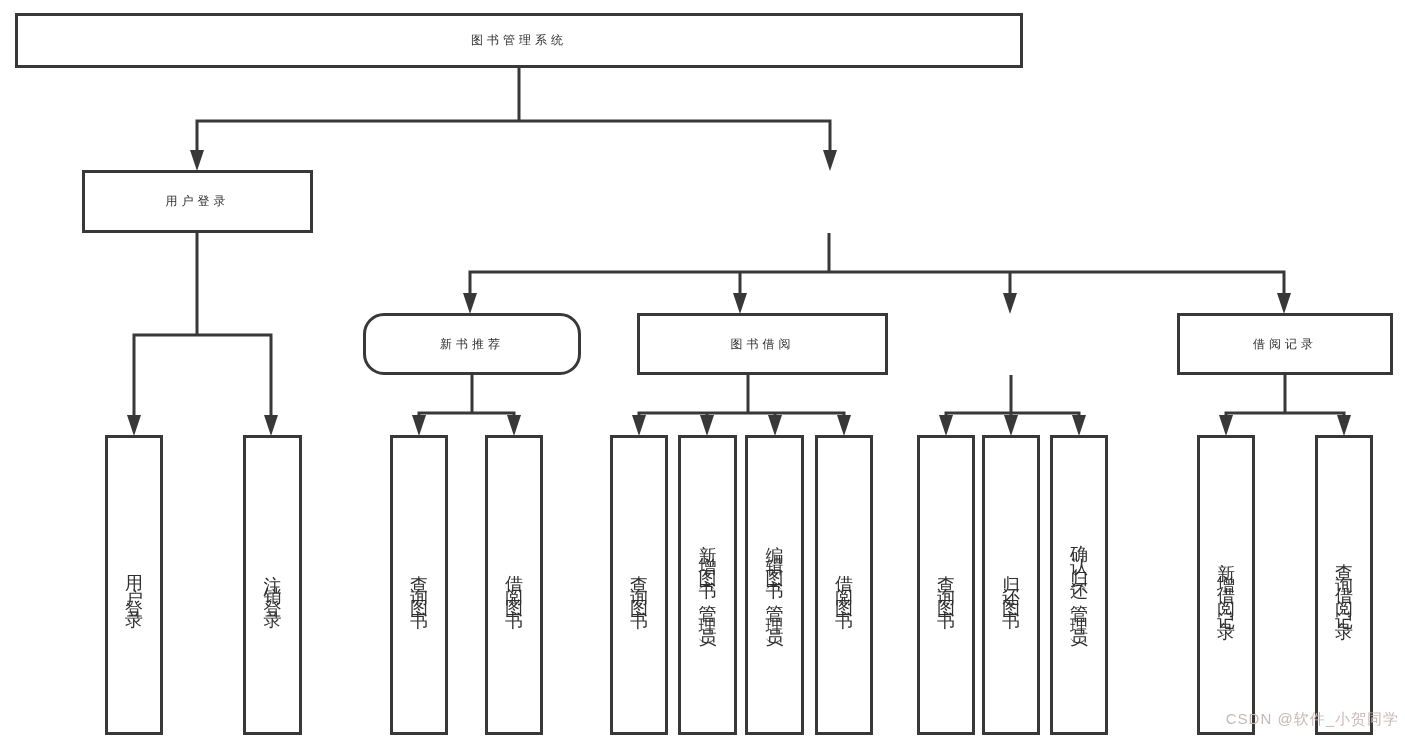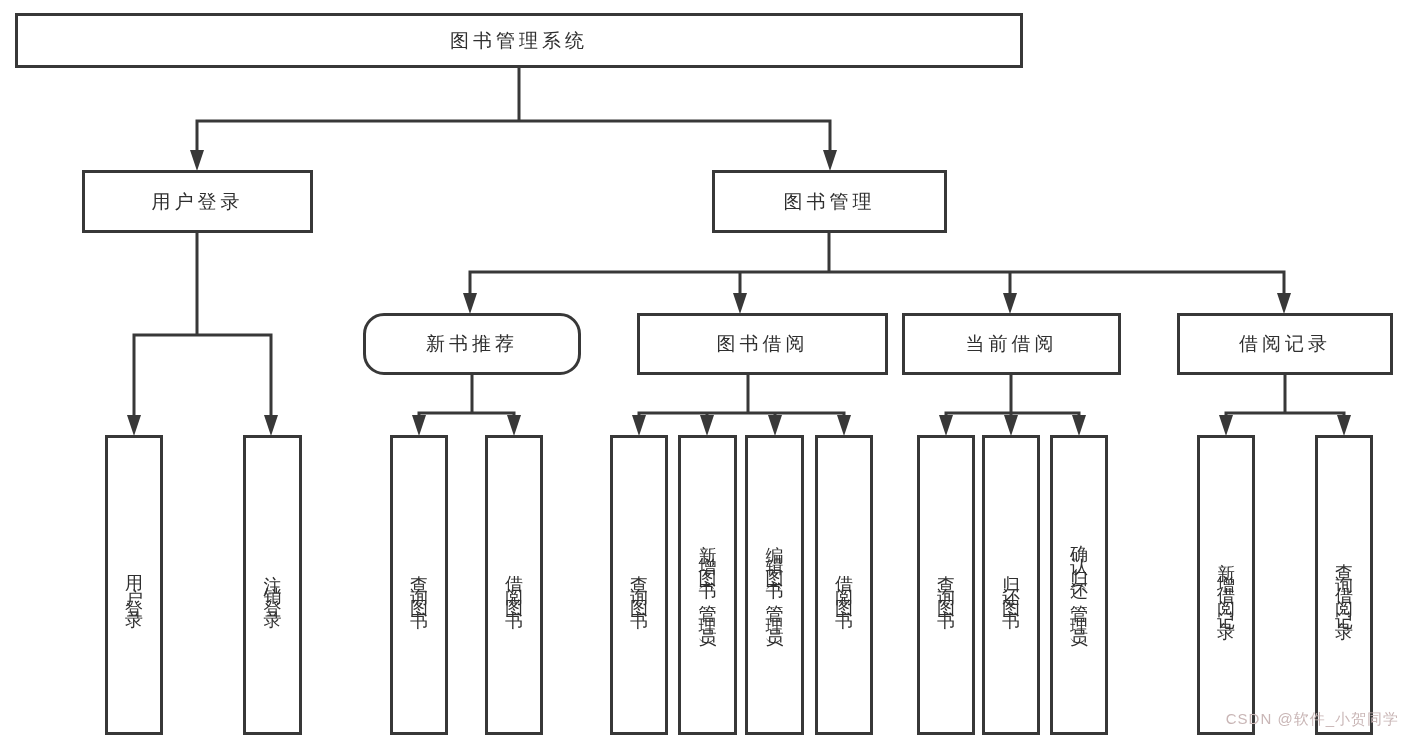--- a/index.html
+++ b/index.html
@@ -30,21 +30,21 @@
     position:absolute;
     box-sizing:border-box;
     background:#ffffff;
     border:3px solid var(--line);
     display:flex;
     align-items:center;
     justify-content:center;
     z-index:1;
   }
   .hbox{
-    font-size:19px;
+    font-size:12px;
     letter-spacing:4px;
     white-space:nowrap;
     font-family:Liberation Serif, serif;
   }
   .vbox{
     writing-mode:vertical-rl;
     text-orientation:mixed;
     font-size:18px;
     letter-spacing:12px;
     line-height:1;
@@ -108,25 +108,23 @@
       <path d="M1004 415 L1018 415 L1011 436 Z"></path>
       <path d="M1072 415 L1086 415 L1079 436 Z"></path>
       <path d="M1219 415 L1233 415 L1226 436 Z"></path>
       <path d="M1337 415 L1351 415 L1344 436 Z"></path>
     </g>
   </svg>
 
   <div class="node hbox" style="left:15px;top:13px;width:1008px;height:55px;">图书管理系统</div>
 
   <div class="node hbox" style="left:82px;top:170px;width:231px;height:63px;">用户登录</div>
-  <div class="node hbox" style="left:712px;top:170px;width:235px;height:63px;">图书管理</div>
 
   <div class="node hbox" style="left:363px;top:313px;width:218px;height:62px;border-radius:21px;">新书推荐</div>
   <div class="node hbox" style="left:637px;top:313px;width:251px;height:62px;">图书借阅</div>
-  <div class="node hbox" style="left:902px;top:313px;width:219px;height:62px;">当前借阅</div>
   <div class="node hbox" style="left:1177px;top:313px;width:216px;height:62px;">借阅记录</div>
 
   <div class="node vbox" style="left:105px;top:435px;width:58px;height:300px;">用户登录</div>
   <div class="node vbox" style="left:243px;top:435px;width:59px;height:300px;">注销登录</div>
 
   <div class="node vbox" style="left:390px;top:435px;width:58px;height:300px;">查询图书</div>
   <div class="node vbox" style="left:485px;top:435px;width:58px;height:300px;">借阅图书</div>
 
   <div class="node vbox" style="left:610px;top:435px;width:58px;height:300px;">查询图书</div>
   <div class="node vbox" style="left:678px;top:435px;width:59px;height:300px;">新增图书（管理员）</div>

